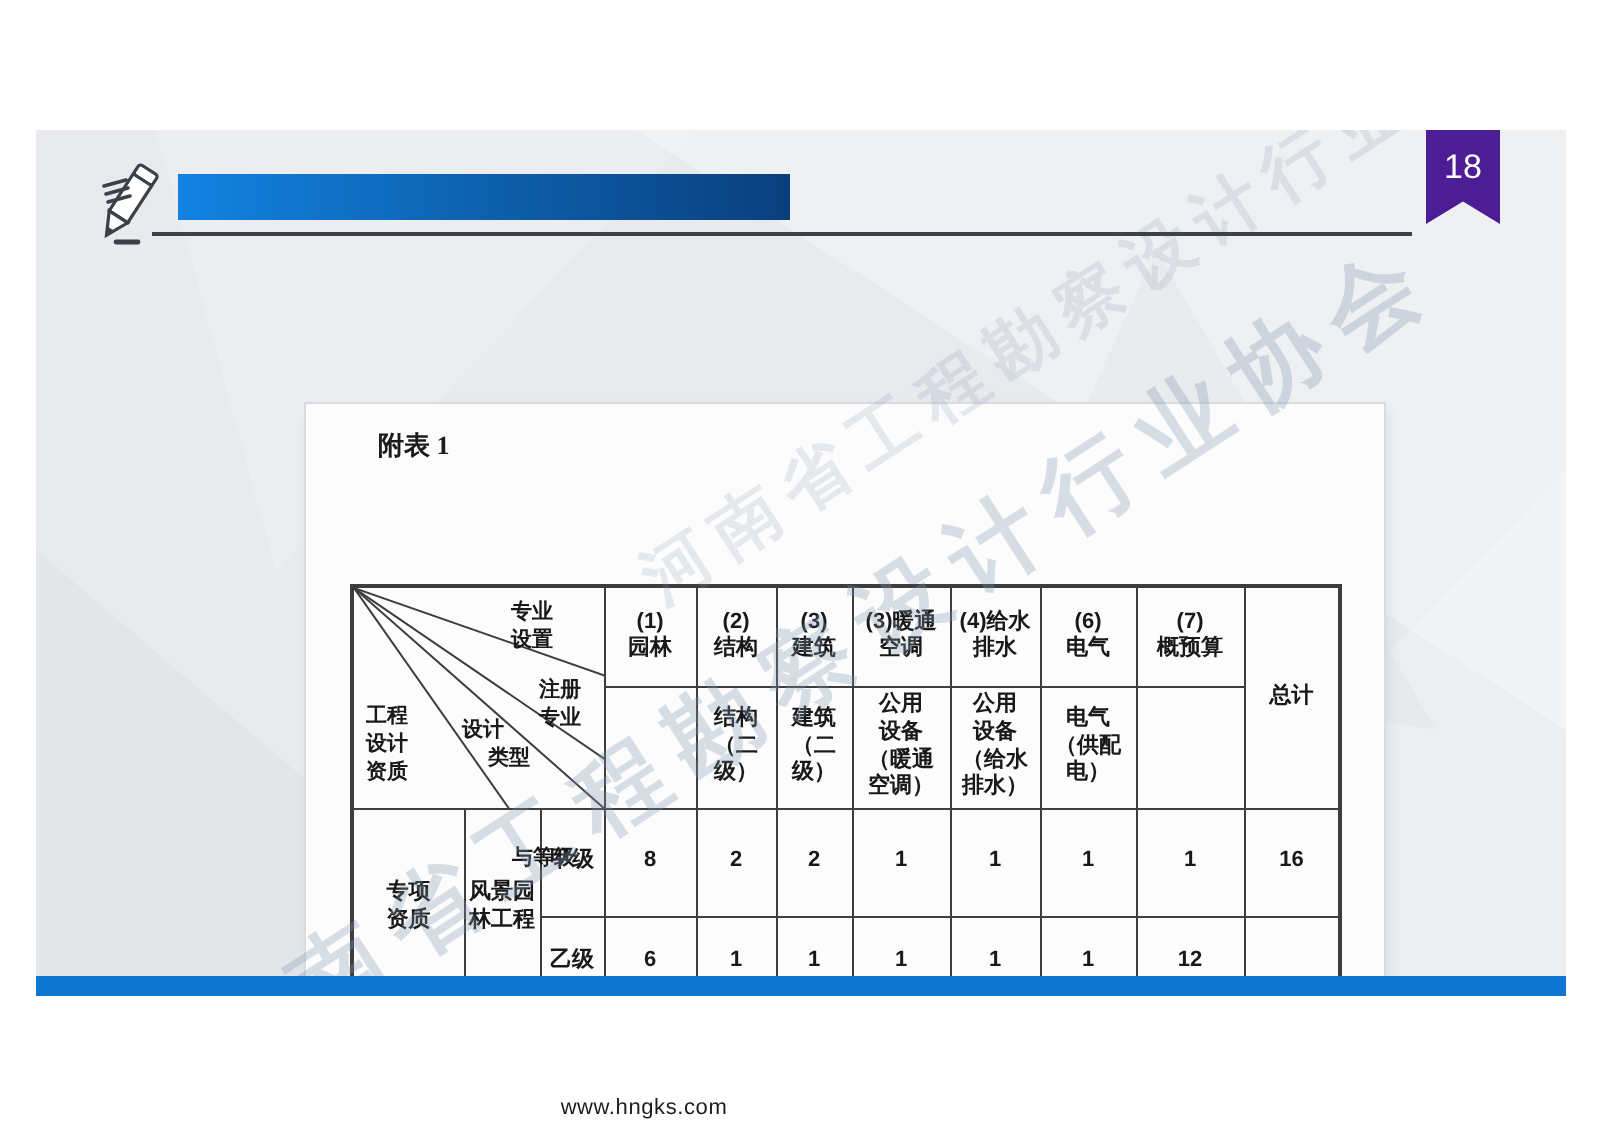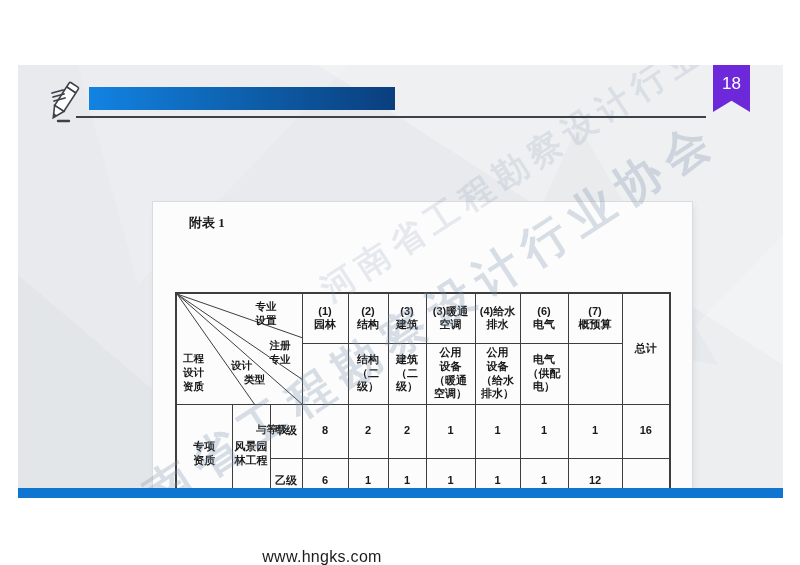--- a/index.html
+++ b/index.html
@@ -29,21 +29,21 @@
   .pencil{position:absolute;left:42px;top:78px;width:40px;height:46px;}
   .grad-bar{
     position:absolute;left:89px;top:87px;width:306px;height:23px;
     background:linear-gradient(90deg,#1283e2 0%,#0d5da8 55%,#0a3f7e 100%);
   }
   .underline{
     position:absolute;left:76px;top:116px;width:630px;height:2px;background:#3c424a;
   }
   .ribbon{
     position:absolute;left:713px;top:65px;width:37px;height:47px;
-    background:#6d28d9;color:#ffffff;
+    background:#4c1d95;color:#ffffff;
     clip-path:polygon(0 0,100% 0,100% 100%,50% 76%,0 100%);
     display:flex;justify-content:center;align-items:flex-start;
     font-size:17px;padding-top:9px;box-sizing:border-box;
   }
   
   .doc{
     position:absolute;left:135px;top:137px;width:539px;height:351px;
     background:#fcfcfc;box-shadow:0 0 0 1px #d9dbde, 2px 3px 7px rgba(0,0,0,0.07);
     font-family:"Liberation Serif", serif;color:#1b1b1b;
   }
@@ -73,21 +73,21 @@
   .c-qual{left:6px;top:57px;text-align:left;}
   .c-d1{left:54px;top:64px;}
   .c-d2{left:67px;top:78px;text-align:right;}
   .c-d3{left:79px;top:92px;margin-top:36px;}
   
   .bottom-bar{
     position:absolute;left:18px;top:488px;width:765px;height:10px;background:#0e76d0;
   }
   .footer-url{
     position:absolute;left:0;top:548px;width:644px;text-align:center;
-    font-size:16px;color:#1c1c1c;letter-spacing:0.3px;
+    font-size:11px;color:#1c1c1c;letter-spacing:0.3px;
   }
 </style>
 </head>
 <body>
 
 <div class="slide">
 
   <svg class="facets" viewBox="0 0 765 423">
     <polygon points="300,0 765,0 765,300" fill="#ffffff" opacity="0.28"></polygon>
     <polygon points="520,423 765,170 765,423" fill="#ffffff" opacity="0.20"></polygon>

